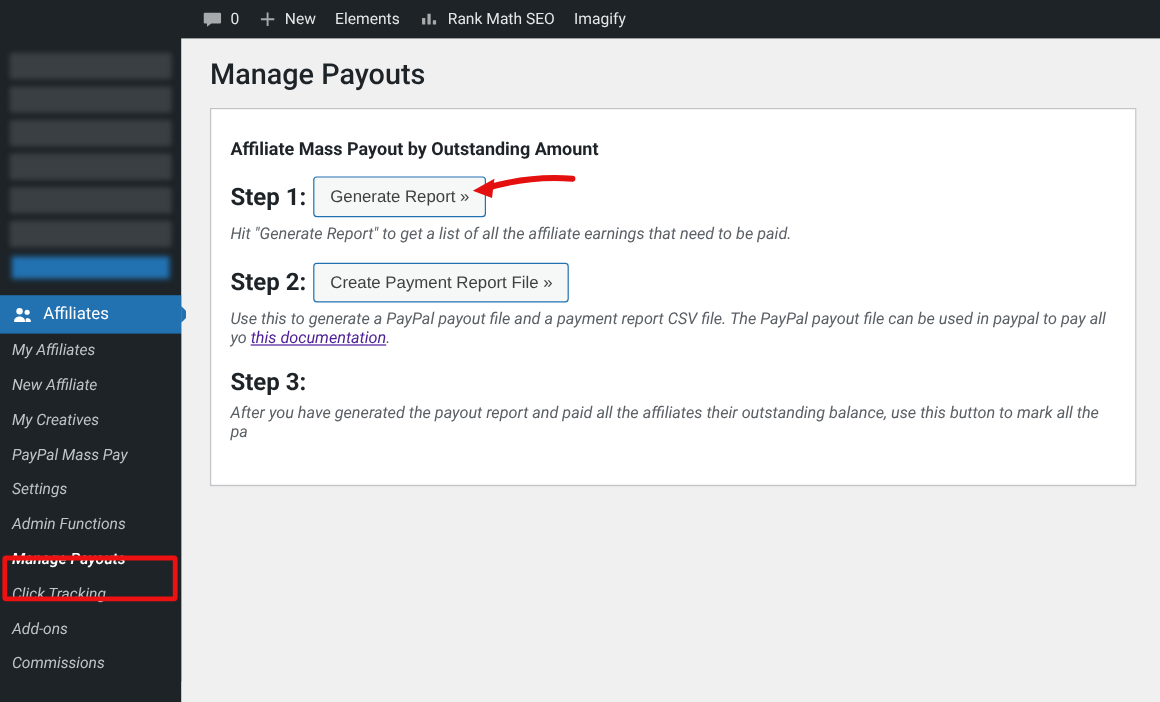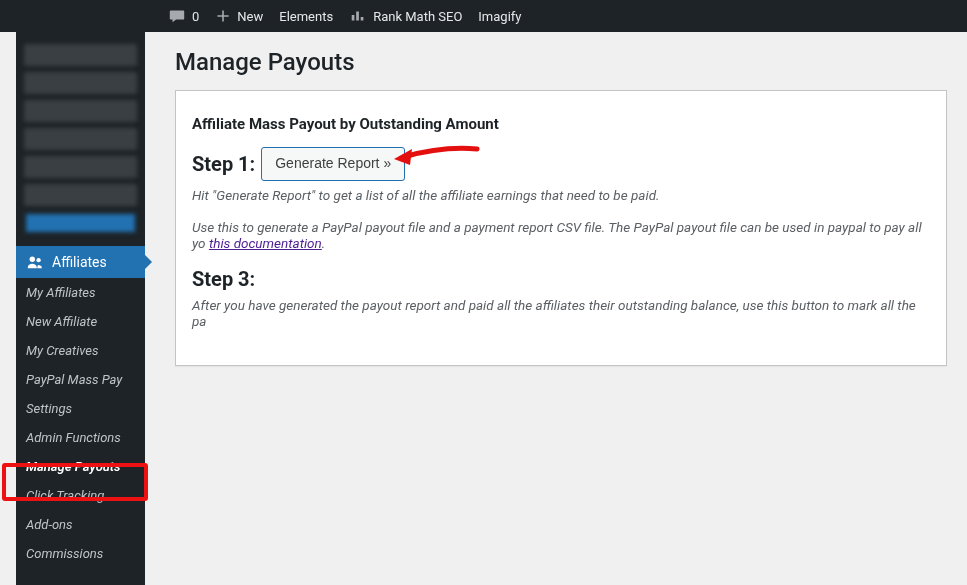--- a/index.html
+++ b/index.html
@@ -32,24 +32,24 @@
     color: #e6e7e8;
     gap: 6px;
     cursor: pointer;
   }
   .adminbar-item .icon { display: inline-flex; }
   .adminbar-spacer { width: 160px; }
 
   
   .sidebar {
     position: absolute;
-    left: 16px;
+    left: 0;
     top: 0;
     bottom: 0;
-    width: 129px;
+    width: 151px;
     background: #1d2327;
     color: #c3c4c7;
     padding-top: 32px;
   }
   .sidebar-top-blocks {
     padding: 6px 0 6px 0;
   }
   .masked-item {
     height: 22px;
     margin: 6px 8px;
@@ -262,20 +262,24 @@
 
       <span class="anno-arrow" style="left:200px; top:-6px;">
         <svg width="90" height="30" viewBox="0 0 90 30">
           <path d="M85 8 Q50 5 12 16" stroke="#e40f0f" stroke-width="5" fill="none" stroke-linecap="round"></path>
           <path d="M2 18 L20 8 L18 24 Z" fill="#e40f0f"></path>
         </svg>
       </span>
     </div>
     <p class="hint">Hit "Generate Report" to get a list of all the affiliate earnings that need to be paid.</p>
 
+    <div class="step-row">
+      <span class="step-label">Step 2:</span>
+      <button class="wp-btn">Create Payment Report File »</button>
+    </div>
     <p class="hint">
       <span>Use this to generate a PayPal payout file and a payment report CSV file. The PayPal payout file can be used in paypal to pay all yo</span>
       <a href="#">this documentation</a><span>.</span>
     </p>
 
     <div class="step-row">
       <span class="step-label">Step 3:</span>
     </div>
     <p class="hint">After you have generated the payout report and paid all the affiliates their outstanding balance, use this button to mark all the pa</p>
   </div>

